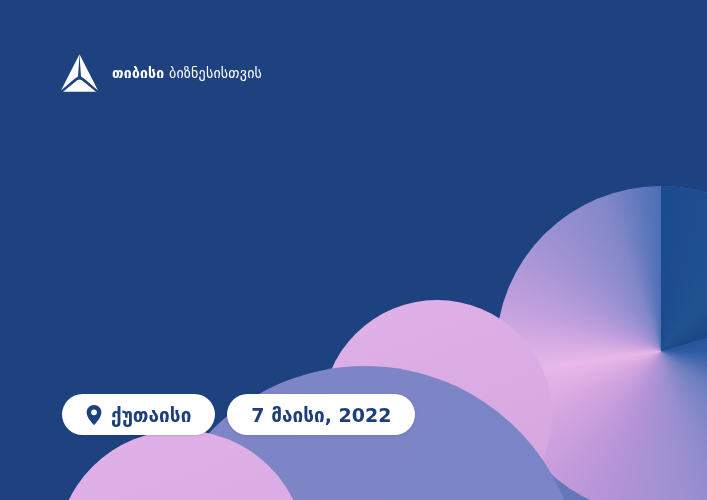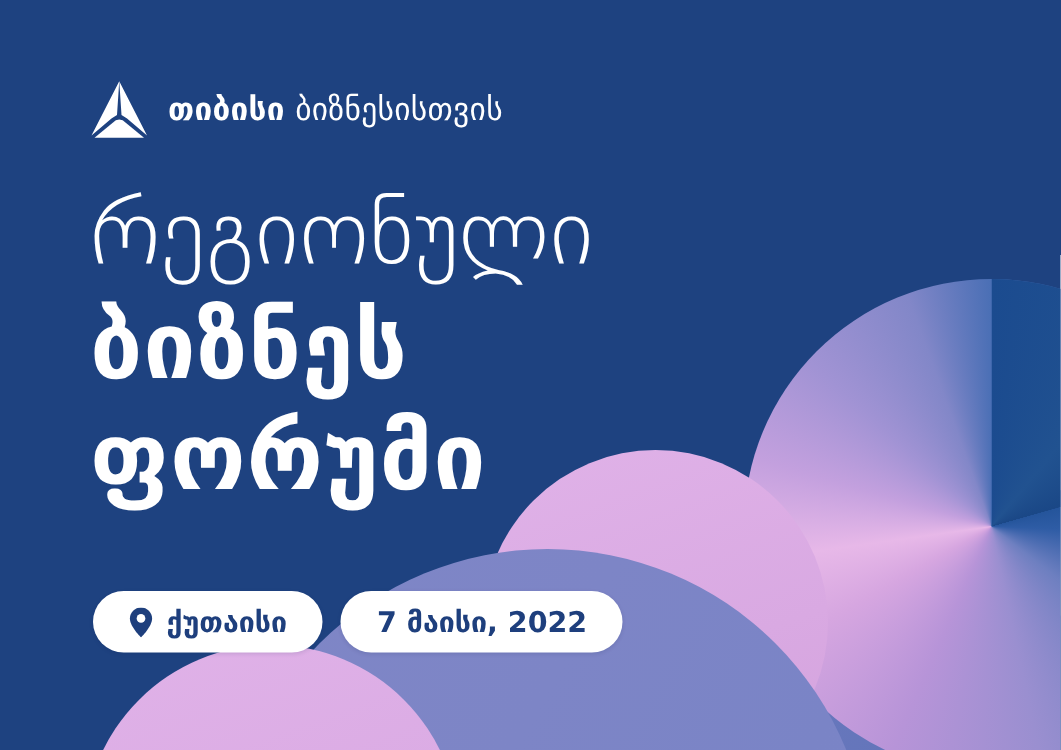--- a/index.html
+++ b/index.html
@@ -136,21 +136,21 @@
     position: absolute;
     left: 58px;
     top: 53px;
     display: flex;
     align-items: center;
     gap: 11px;
   }
   .logo-mark { width: 43px; height: 40px; display: block; flex: none; }
   .logo-text {
     color: #ffffff;
-    font-size: 21px;
+    font-size: 14px;
     letter-spacing: .2px;
     white-space: nowrap;
     line-height: 1;
   }
   .logo-text .lt-bold { font-weight: 700; }
   .logo-text .lt-reg  { font-weight: 400; }
 
   
   .headline {
     position: absolute;
@@ -222,25 +222,20 @@
 
         <path d="M21.5 1.2 L20.0 23.6 L16.3 26.0 L3.0 37.4 Z" fill="#ffffff"></path>
         <path d="M21.5 1.2 L23.0 23.6 L26.7 26.0 L40.0 37.4 Z" fill="#ffffff"></path>
         <path d="M5.0 38.8 L19.2 27.2 L21.5 26.6 L23.8 27.2 L38.0 38.8 Z" fill="#ffffff"></path>
       </svg>
       <div class="logo-text">
         <span class="lt-bold">თიბისი</span><span>&nbsp;</span><span class="lt-reg">ბიზნესისთვის</span>
       </div>
     </div>
 
-    <div class="headline">
-      <span class="hl-line hl-1">რეგიონული</span>
-      <span class="hl-line hl-2">ბიზნეს</span>
-      <span class="hl-line hl-3">ფორუმი</span>
-    </div>
 
     <div class="pills">
 
       <div class="pill">
         <svg class="pill-icon" viewBox="0 0 16 20" aria-hidden="true">
           <path d="M8 0C3.9 0 .6 3.3.6 7.4.6 12.9 8 20 8 20s7.4-7.1 7.4-12.6C15.4 3.3 12.1 0 8 0z" fill="#1e3f7d"></path>
           <circle cx="8" cy="7.3" r="2.9" fill="#ffffff"></circle>
         </svg>
         <span>ქუთაისი</span>
       </div>

